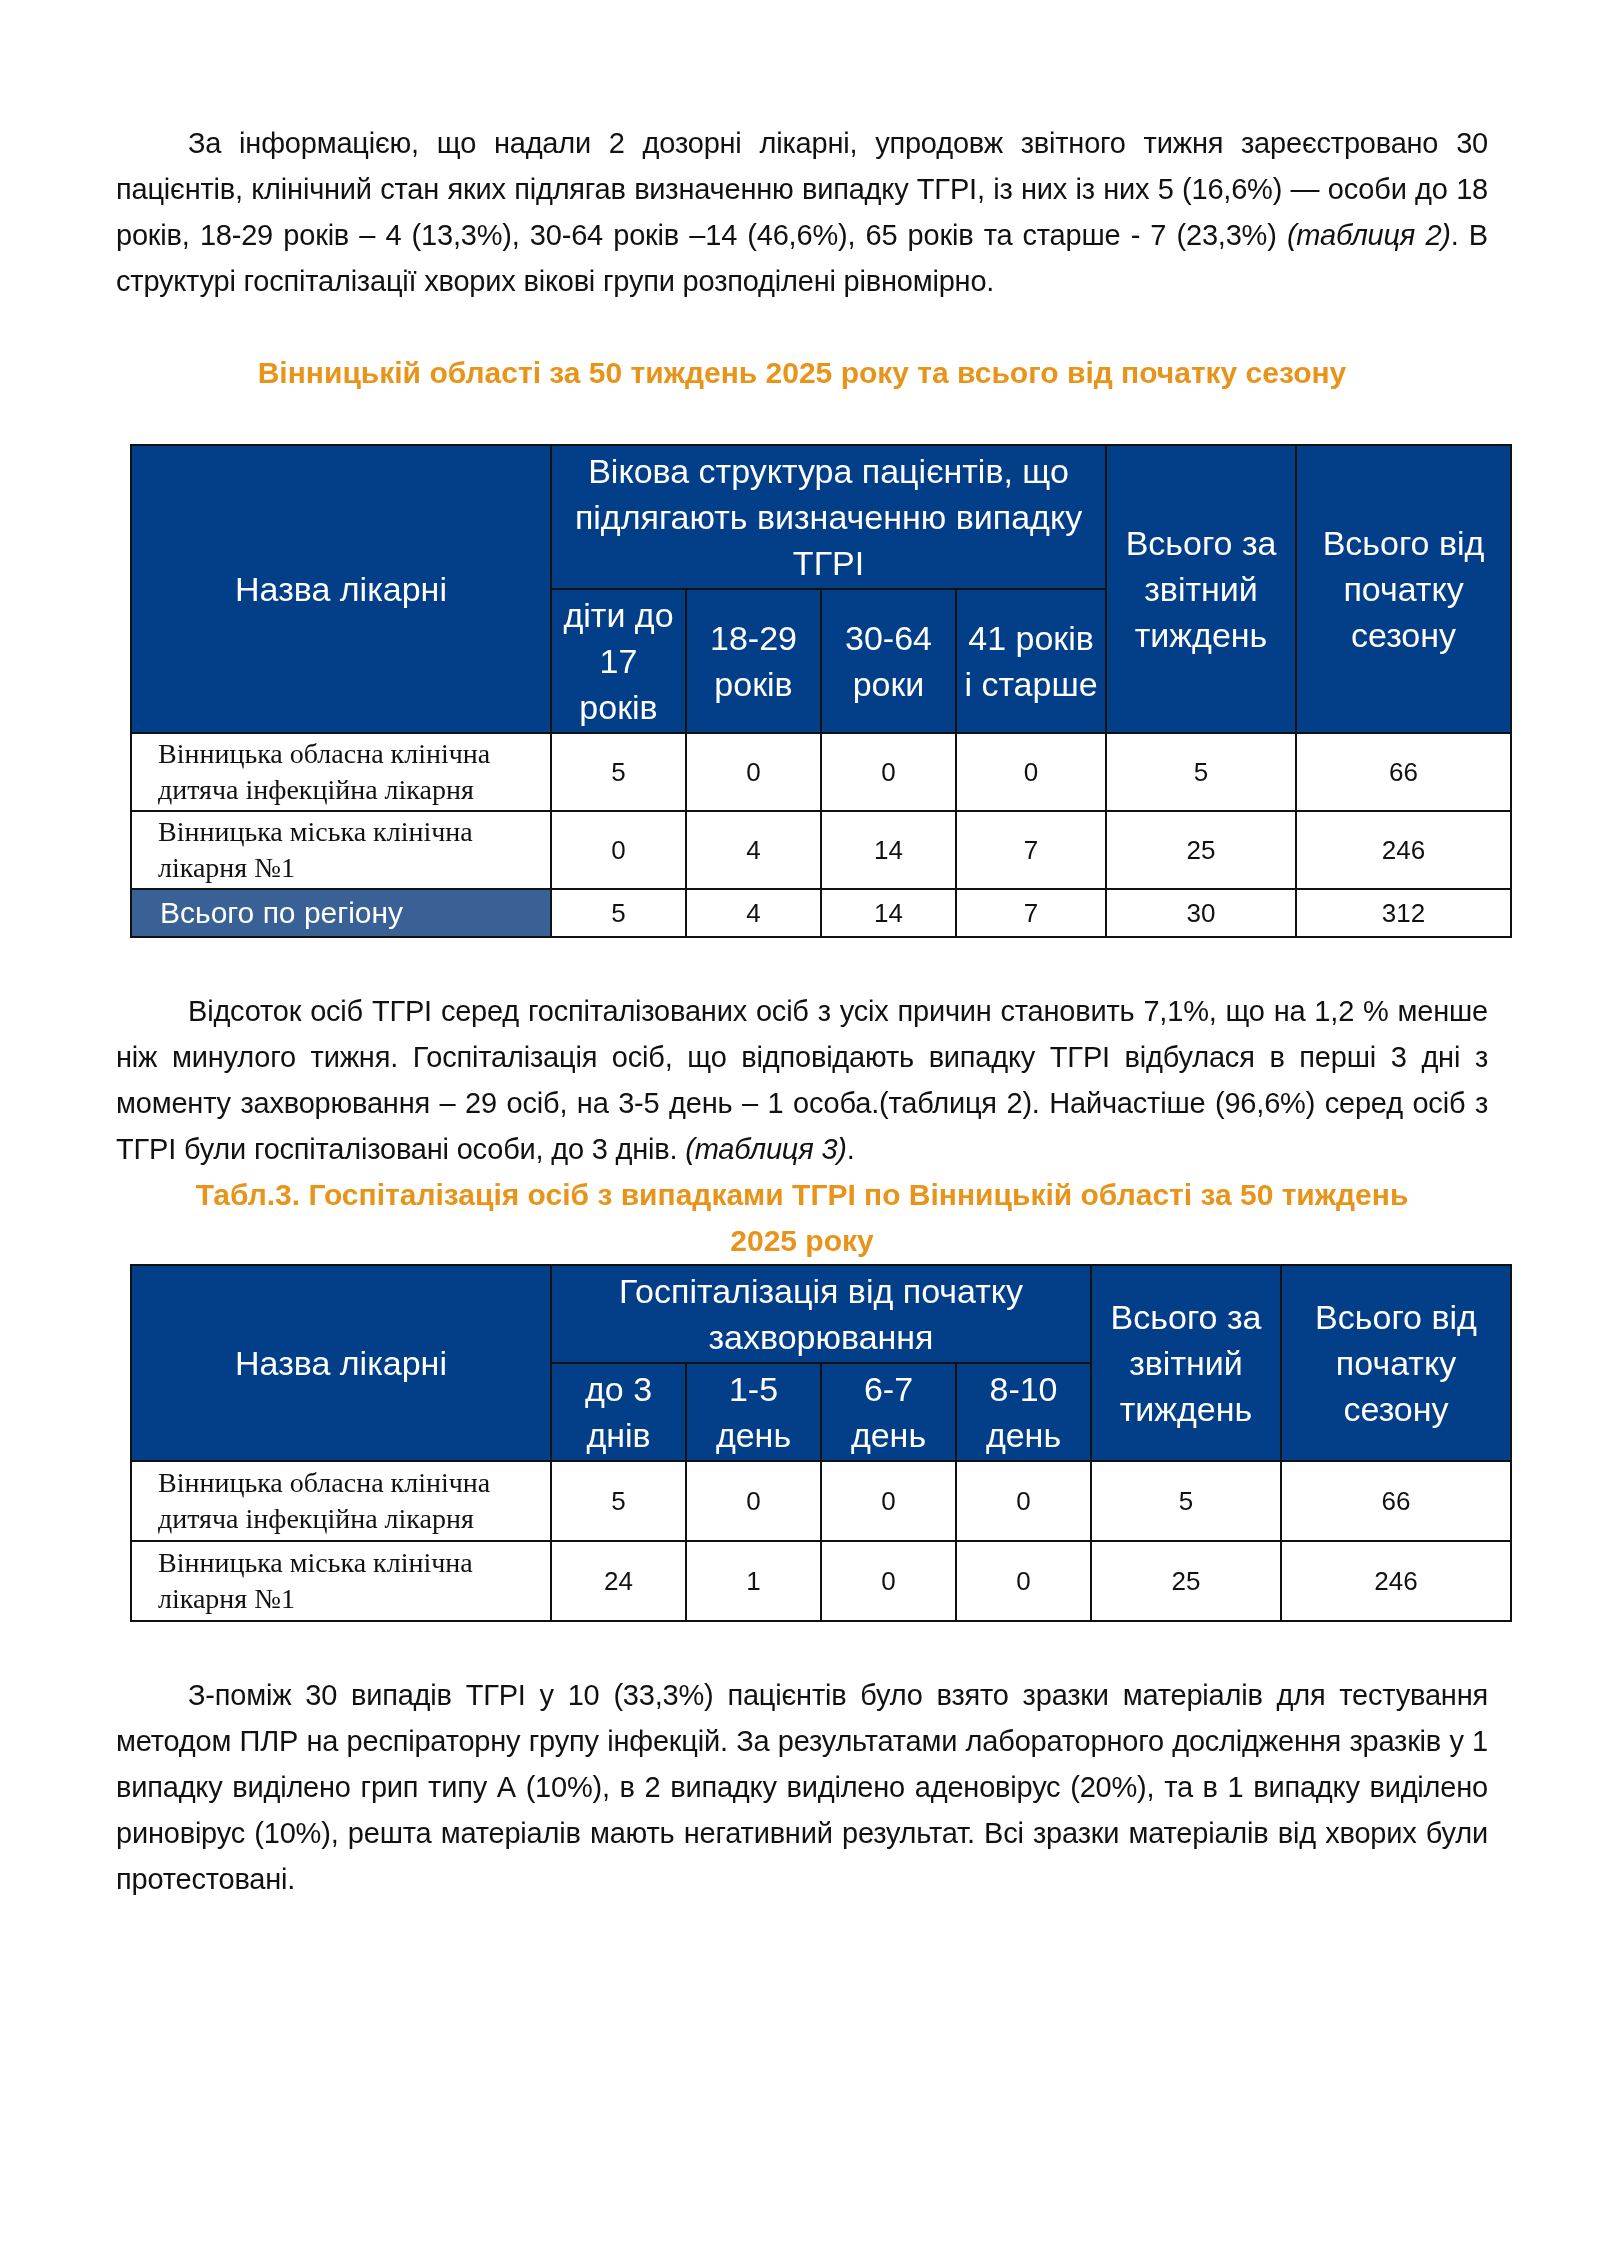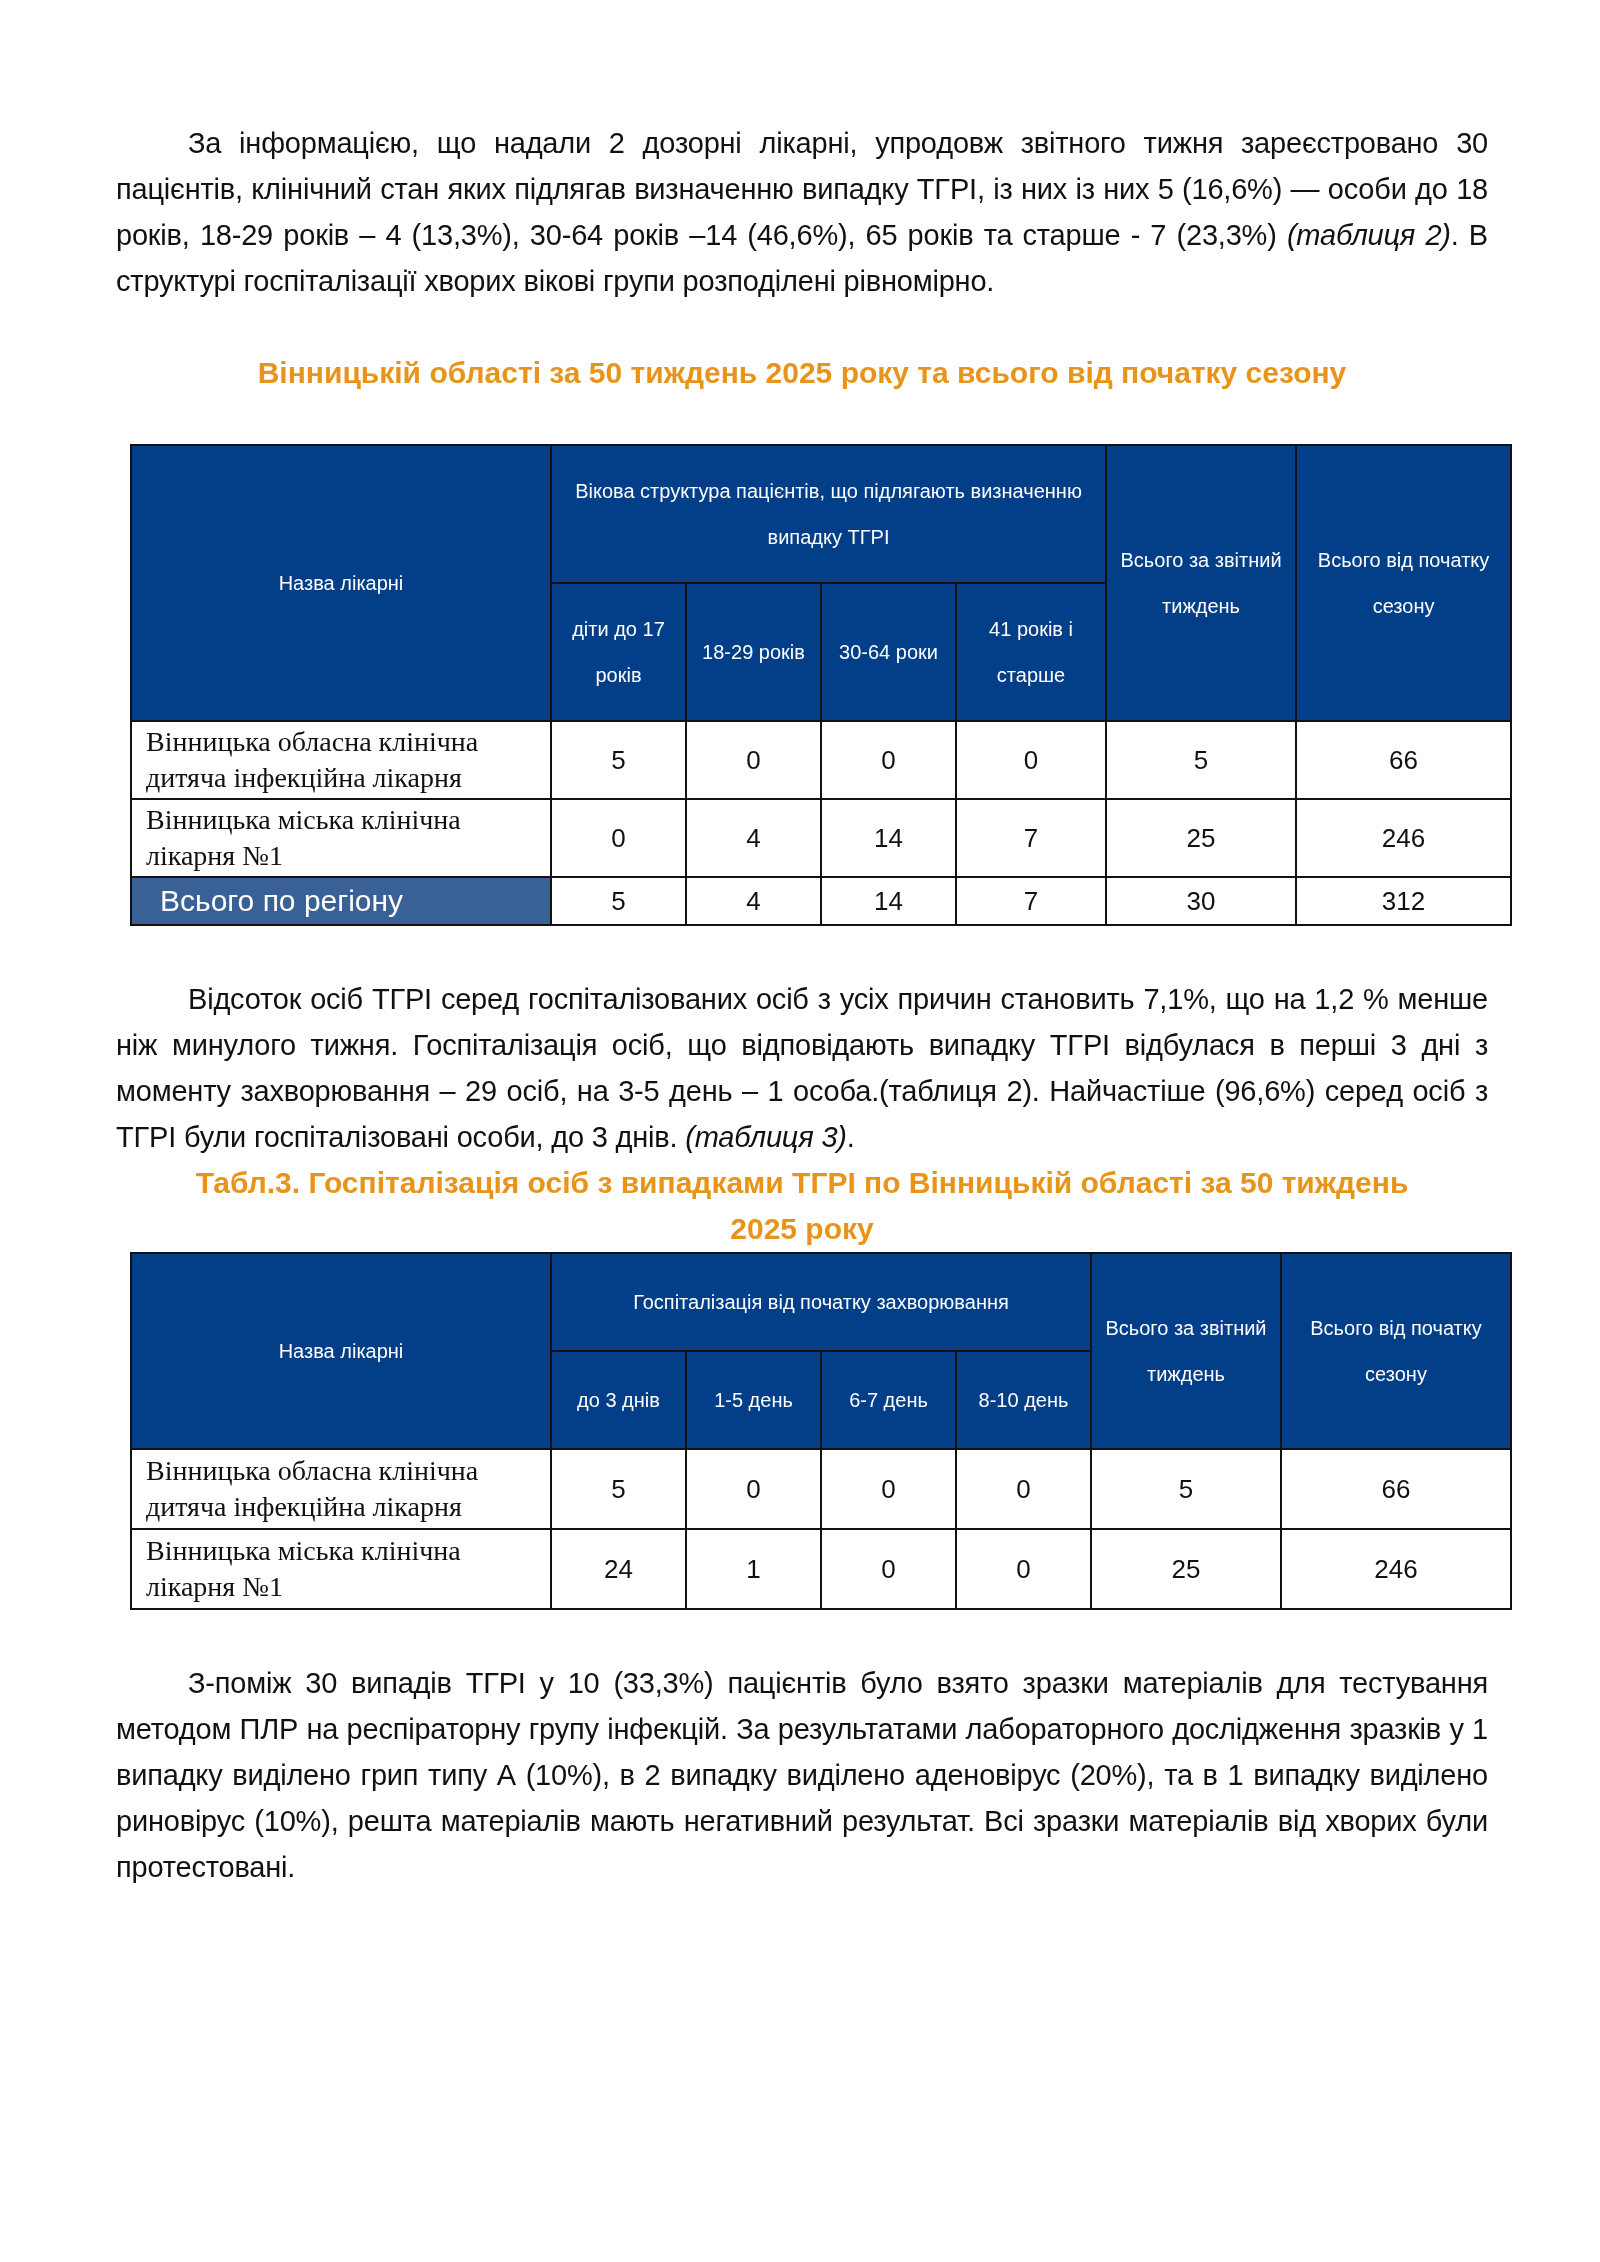--- a/index.html
+++ b/index.html
@@ -17,30 +17,30 @@
       color: #E8941A; font-weight: bold; font-size: 30px; line-height: 46px;
       text-align: center; margin: 0;
     }
     table.t {
       border-collapse: collapse; width: 1380px; margin-left: 14px;
       font-family: "Liberation Sans", sans-serif; table-layout: fixed;
     }
     table.t th, table.t td { border: 2px solid #111; }
     table.t th {
       background: #023F88; color: #fff; font-weight: normal;
-      font-size: 20px; line-height: 46px; text-align: center; vertical-align: middle;
+      font-size: 34px; line-height: 46px; text-align: center; vertical-align: middle;
       padding: 2px 6px;
     }
     table.t td {
       font-size: 26px; text-align: center; vertical-align: middle; padding: 0 4px;
       color: #111; background: #fff;
     }
     table.t td.name {
       text-align: left; font-family: "Liberation Serif", serif; font-size: 28px;
-      line-height: 36px; padding: 2px 14px;
+      line-height: 36px; padding: 2px 26px;
     }
     table.t td.total-label {
       background: #3A6195; color: #fff; text-align: left;
       font-size: 30px; padding: 0 28px;
     }
   </style>
 </head>
 <body>
 
 <div class="page">

